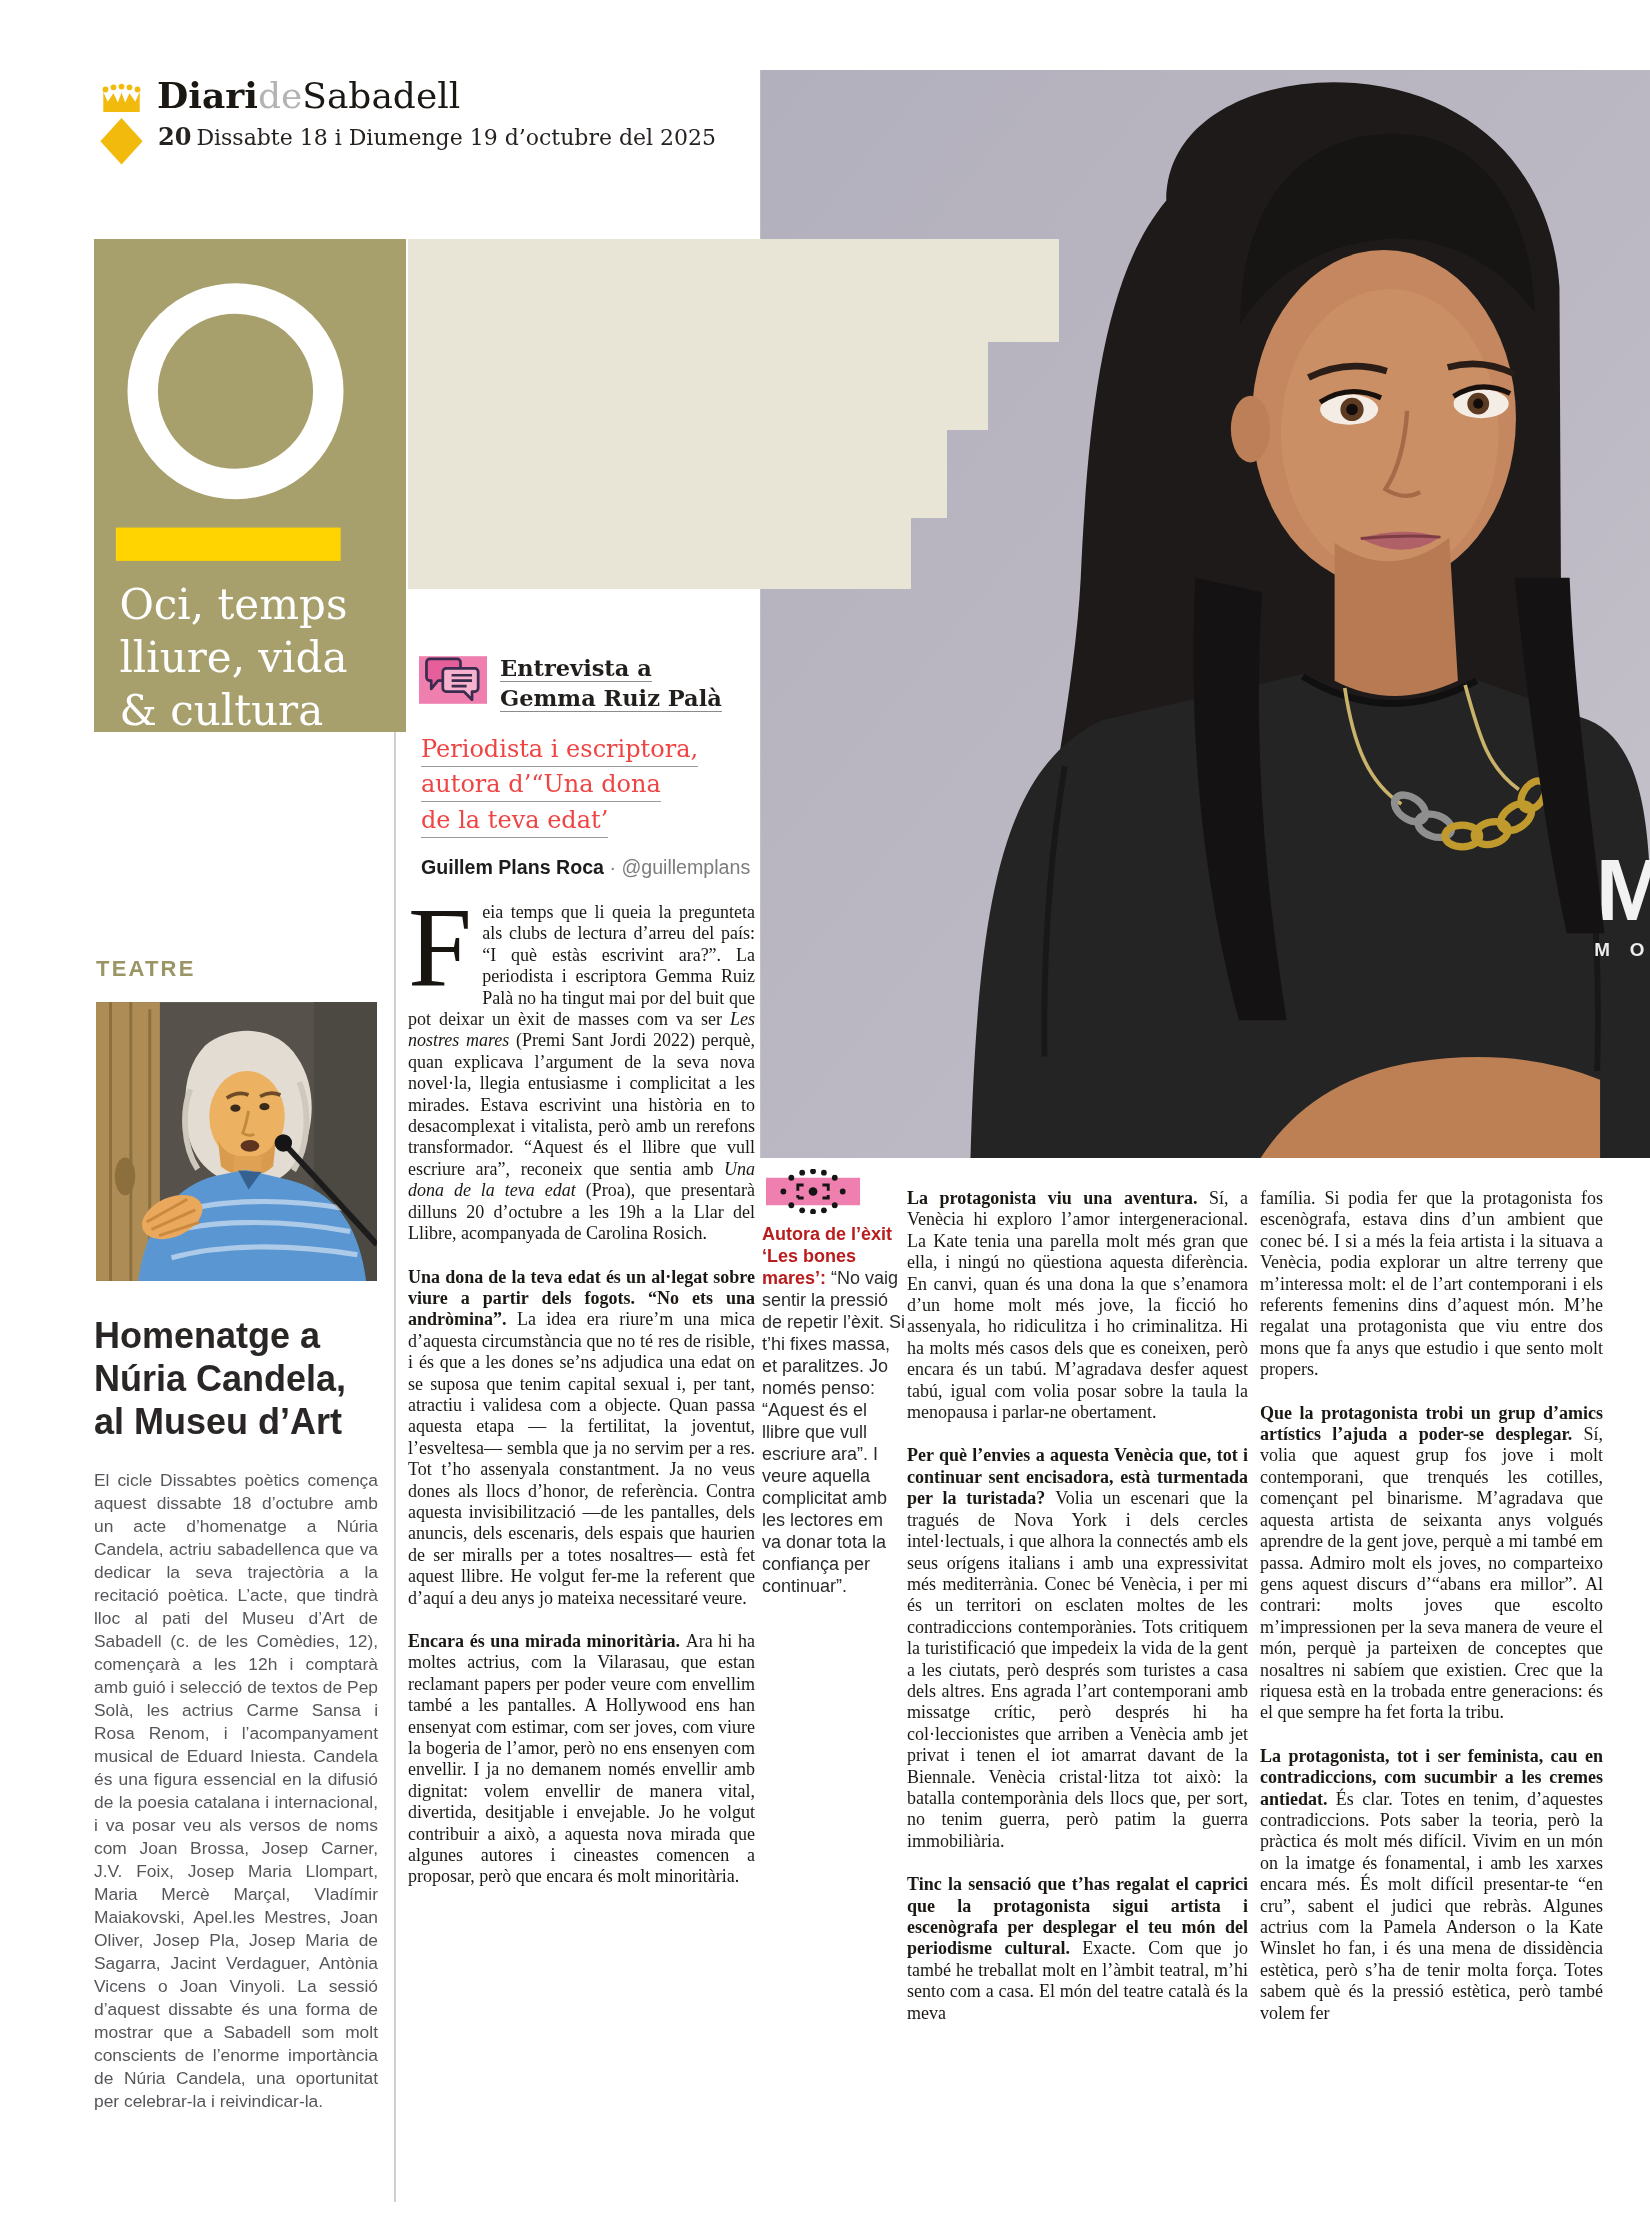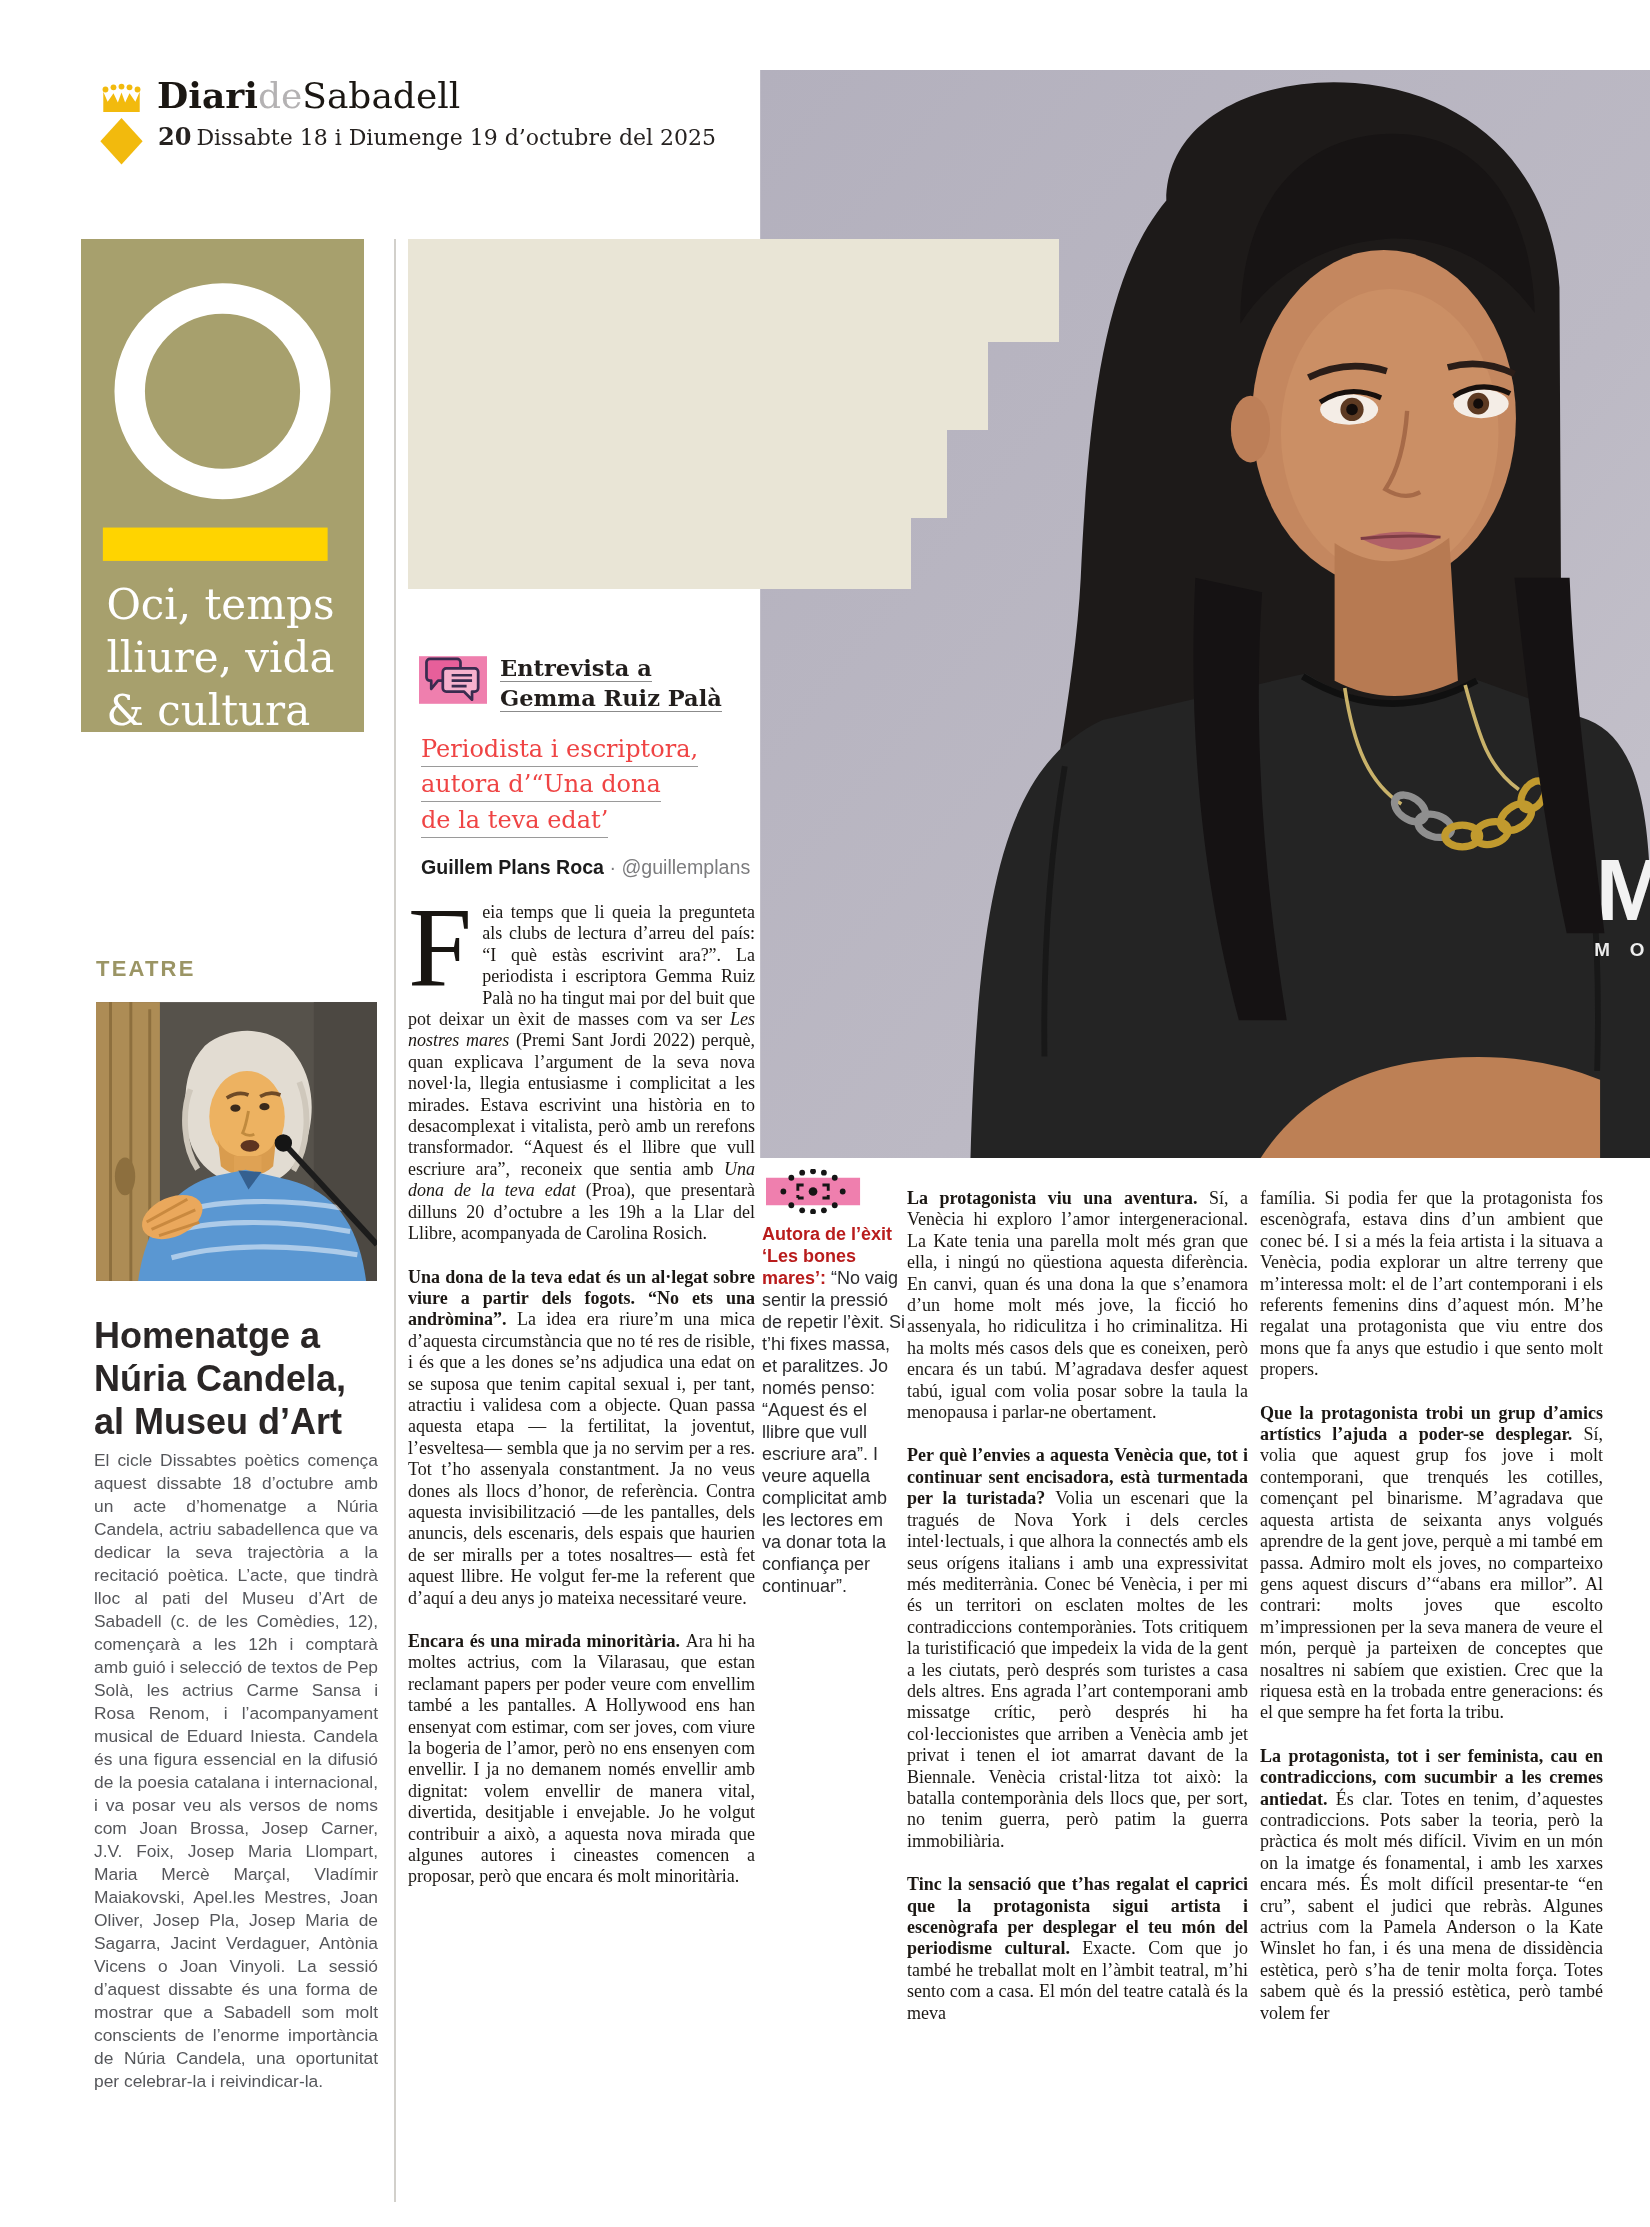--- a/index.html
+++ b/index.html
@@ -13,21 +13,21 @@
   .pageline{font-family:"DejaVu Serif",serif;font-size:22px;color:#262220;}
   .pageline .num{font-weight:700;font-size:24px;margin-right:5px;}
   
   .olivebox{background:#a7a06d;}
   .olivetext{font-family:"DejaVu Serif",serif;color:#ffffff;font-size:42px;line-height:53px;}
   .kicker-teatre{font-family:"Liberation Sans","DejaVu Sans",sans-serif;font-weight:700;
                  font-size:22px;letter-spacing:2.2px;color:#9b9565;}
   .left-head{font-family:"Liberation Sans","DejaVu Sans",sans-serif;font-weight:700;
              font-size:36px;line-height:43px;color:#2a2626;}
   .left-body{font-family:"Liberation Sans","DejaVu Sans",sans-serif;font-weight:300;
-             font-size:17.4px;line-height:23px;color:#55565a;text-align:justify;}
+             font-size:17.4px;line-height:23px;color:#55565a;text-align:justify;margin-top:20px;}
   .left-body .para{margin:0 0 2.9px 0;}
   .hairline{background:#d2d0cb;}
   
   .beige{background:#e9e5d6;
          clip-path:polygon(0 0,651px 0,651px 103px,580px 103px,580px 191px,539px 191px,
                            539px 279px,503px 279px,503px 350px,0 350px);}
   .bighead{font-family:"Liberation Serif","DejaVu Serif",serif;font-size:73px;line-height:87px;
            letter-spacing:-2.2px;color:#181511;white-space:nowrap;}
   .kicker-int{font-family:"DejaVu Serif",serif;font-weight:700;font-size:22.5px;color:#221e1c;}
   .kicker-int .ln{display:inline-block;border-bottom:1.5px solid #8b8b8b;padding-bottom:0;margin-bottom:2.9px;}
@@ -66,21 +66,21 @@
   </svg>
   <div class="abs masthead" style="left:157px;top:74px">
     <span>Diari</span><span class="de">de</span><span class="sab">Sabadell</span>
   </div>
   <div class="abs pageline" style="left:158px;top:122px">
     <span class="num">20</span><span>Dissabte 18 i Diumenge 19 d’octubre del 2025</span>
   </div>
 
   <div class="abs hairline" style="left:394px;top:239px;width:1.5px;height:1963px"></div>
 
-  <div class="abs olivebox" style="left:81px;top:239px;width:283px;height:493px">
+  <div class="abs olivebox" style="left:94px;top:239px;width:312px;height:493px">
     <svg width="283" height="493" viewBox="0 0 390 680">
       <circle cx="195" cy="210" r="128" fill="none" stroke="#ffffff" stroke-width="42"></circle>
       <rect x="30" y="398" width="310" height="46" fill="#ffd400"></rect>
     </svg>
     <div class="abs olivetext" style="left:25.4px;top:339px">
         <div class="line">Oci, temps</div>
         <div class="line">lliure, vida</div>
         <div class="line">&amp; cultura</div>
       </div>
   </div>

